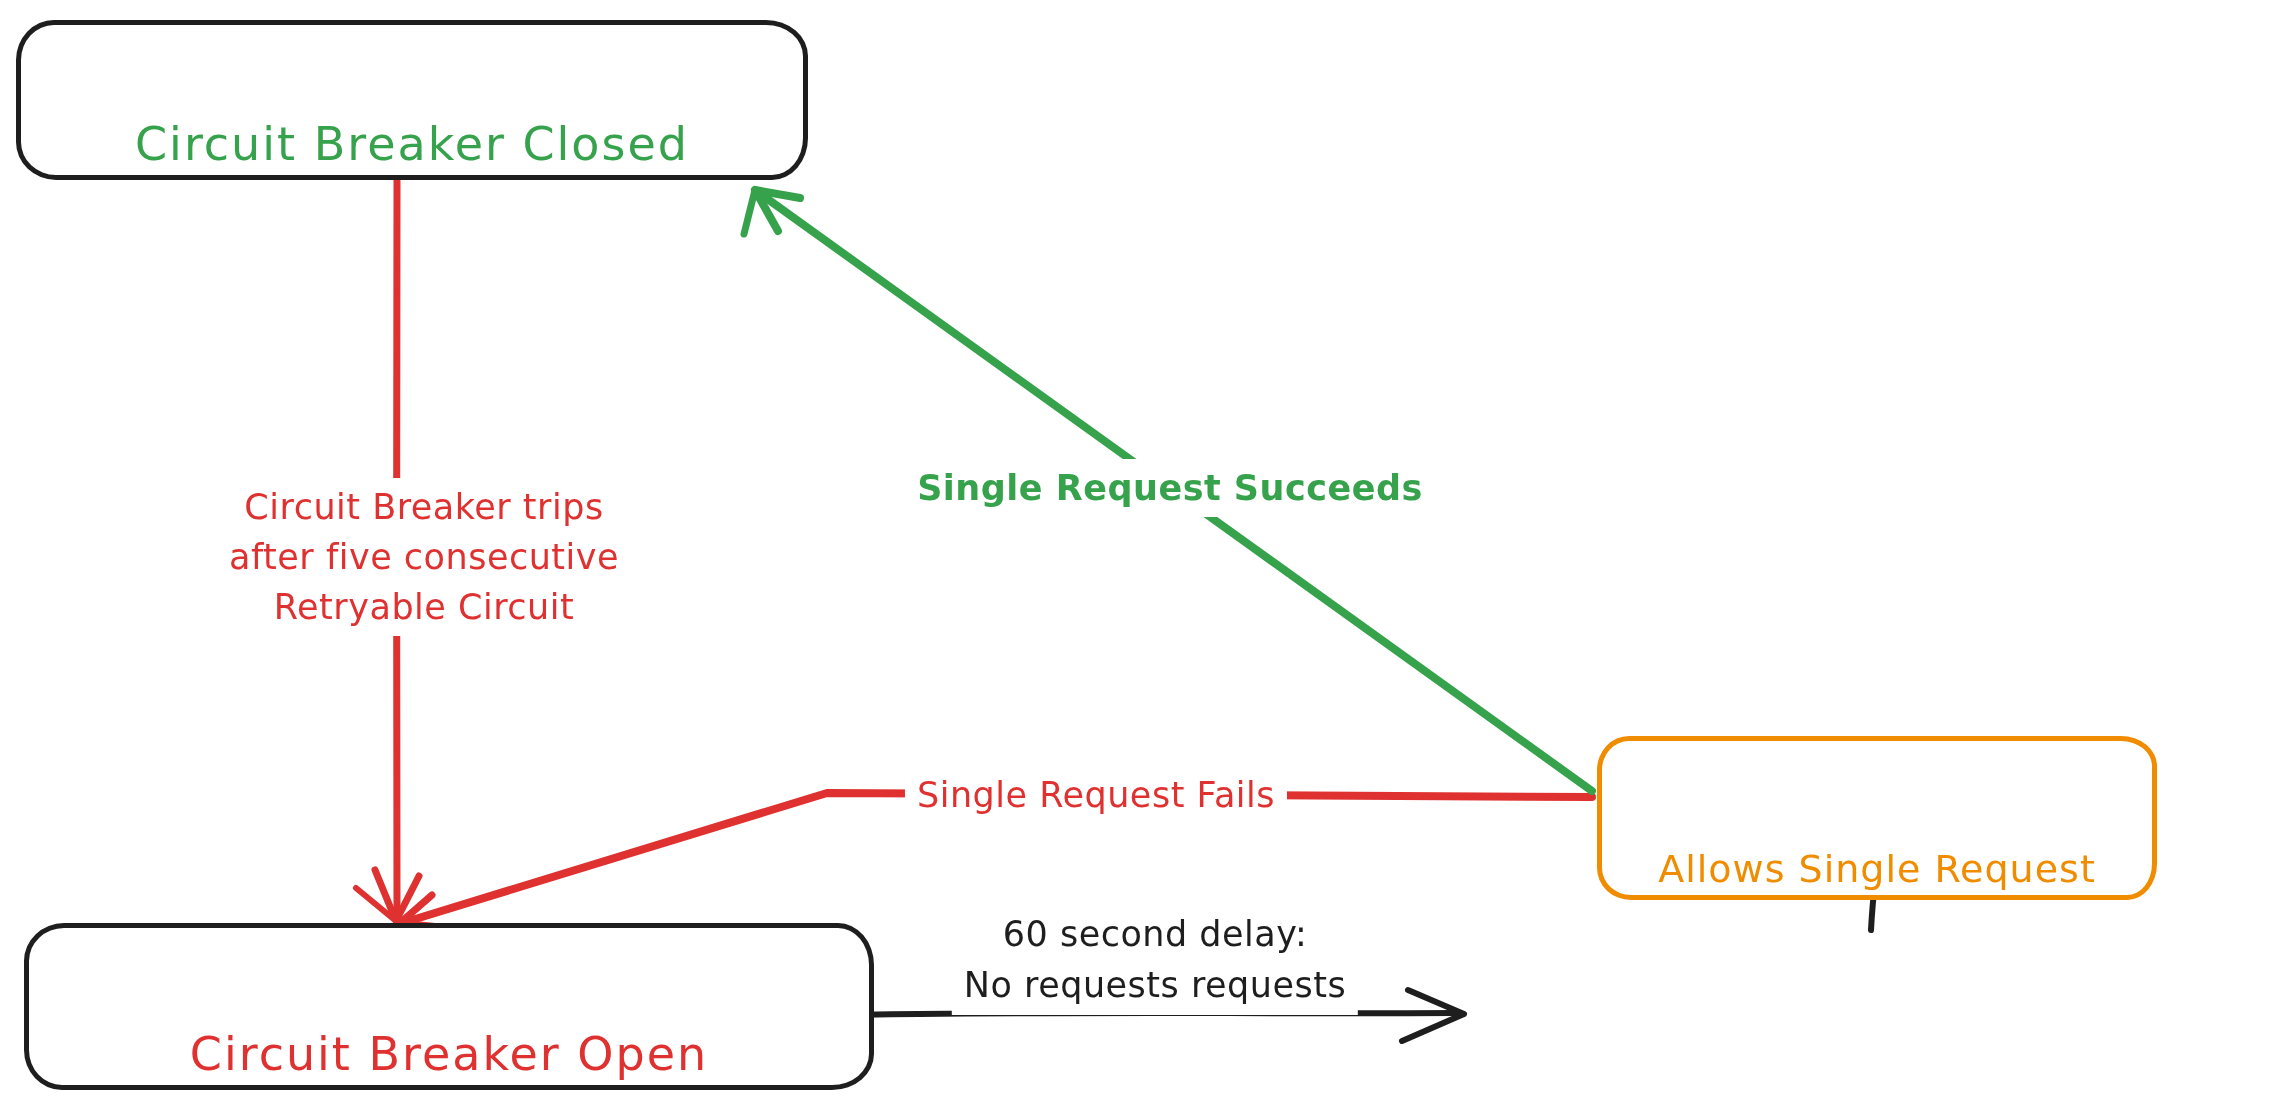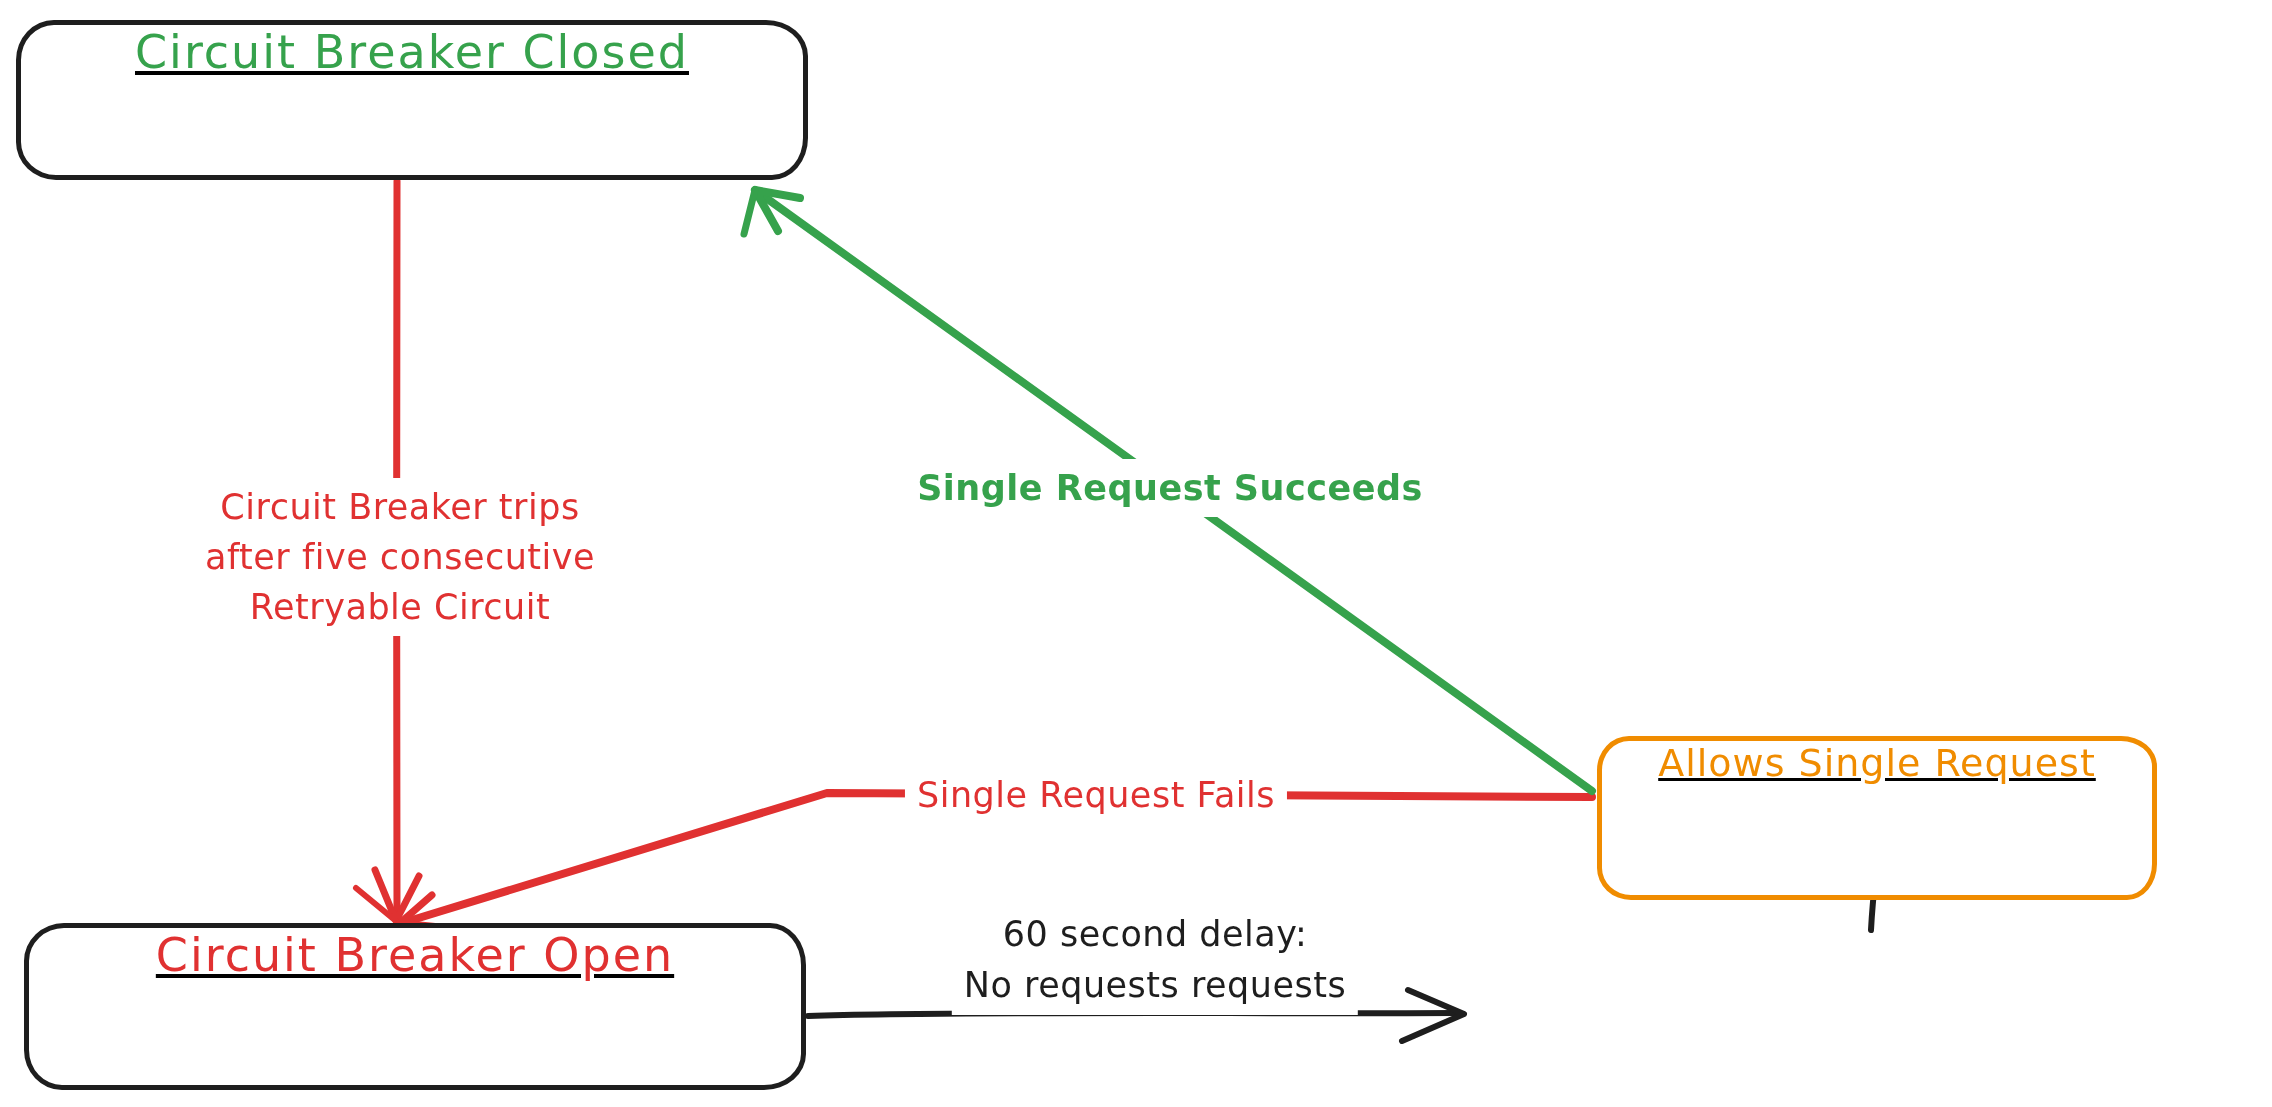--- a/index.html
+++ b/index.html
@@ -26,31 +26,30 @@
     fill: none;
     stroke-linecap: round;
     stroke-linejoin: round;
   }
   .node {
     position: absolute;
     box-sizing: border-box;
     background: #ffffff;
     border: 5px solid var(--black, #1e1e1e);
     display: flex;
-    align-items: flex-start;
+    align-items: flex-end;
     justify-content: center;
     text-align: center;
-    text-decoration: underline;
   }
   .node-closed {
     left: 16px; top: 20px; width: 792px; height: 160px;
     border-radius: 38px 42px 36px 40px / 40px 36px 42px 38px;
   }
   .node-open {
-    left: 24px; top: 923px; width: 782px; height: 167px;
+    left: 24px; top: 923px; width: 850px; height: 167px;
     border-radius: 40px 36px 42px 38px / 38px 42px 36px 40px;
   }
   .node-half-open {
     left: 1478px; top: 928px; width: 786px; height: 164px;
     border-radius: 36px 40px 38px 42px / 42px 38px 40px 36px;
   }
   .node-allows {
     left: 1597px; top: 736px; width: 560px; height: 164px;
     border-color: var(--orange, #f08c00);
     border-radius: 32px 36px 30px 34px / 34px 30px 36px 32px;
@@ -73,21 +72,21 @@
     position: absolute;
     transform: translate(-50%, -50%);
     background: #ffffff;
     font-size: 35px;
     letter-spacing: 0.5px;
     line-height: 50px;
     text-align: center;
     white-space: nowrap;
     padding: 4px 12px;
   }
-  .edge-label-trips    { left: 400px;  top: 557px; }
+  .edge-label-trips    { left: 424px;  top: 557px; }
   .edge-label-succeeds { left: 1170px; top: 488px; font-weight: bold; }
   .edge-label-fails    { left: 1096px; top: 795px; }
   .edge-label-delay    { left: 1155px; top: 960px; line-height: 51px; }
 </style>
 </head>
 <body>
 
 <div class="canvas">
 
   <svg class="edges-svg" viewBox="0 0 2272 1107">

